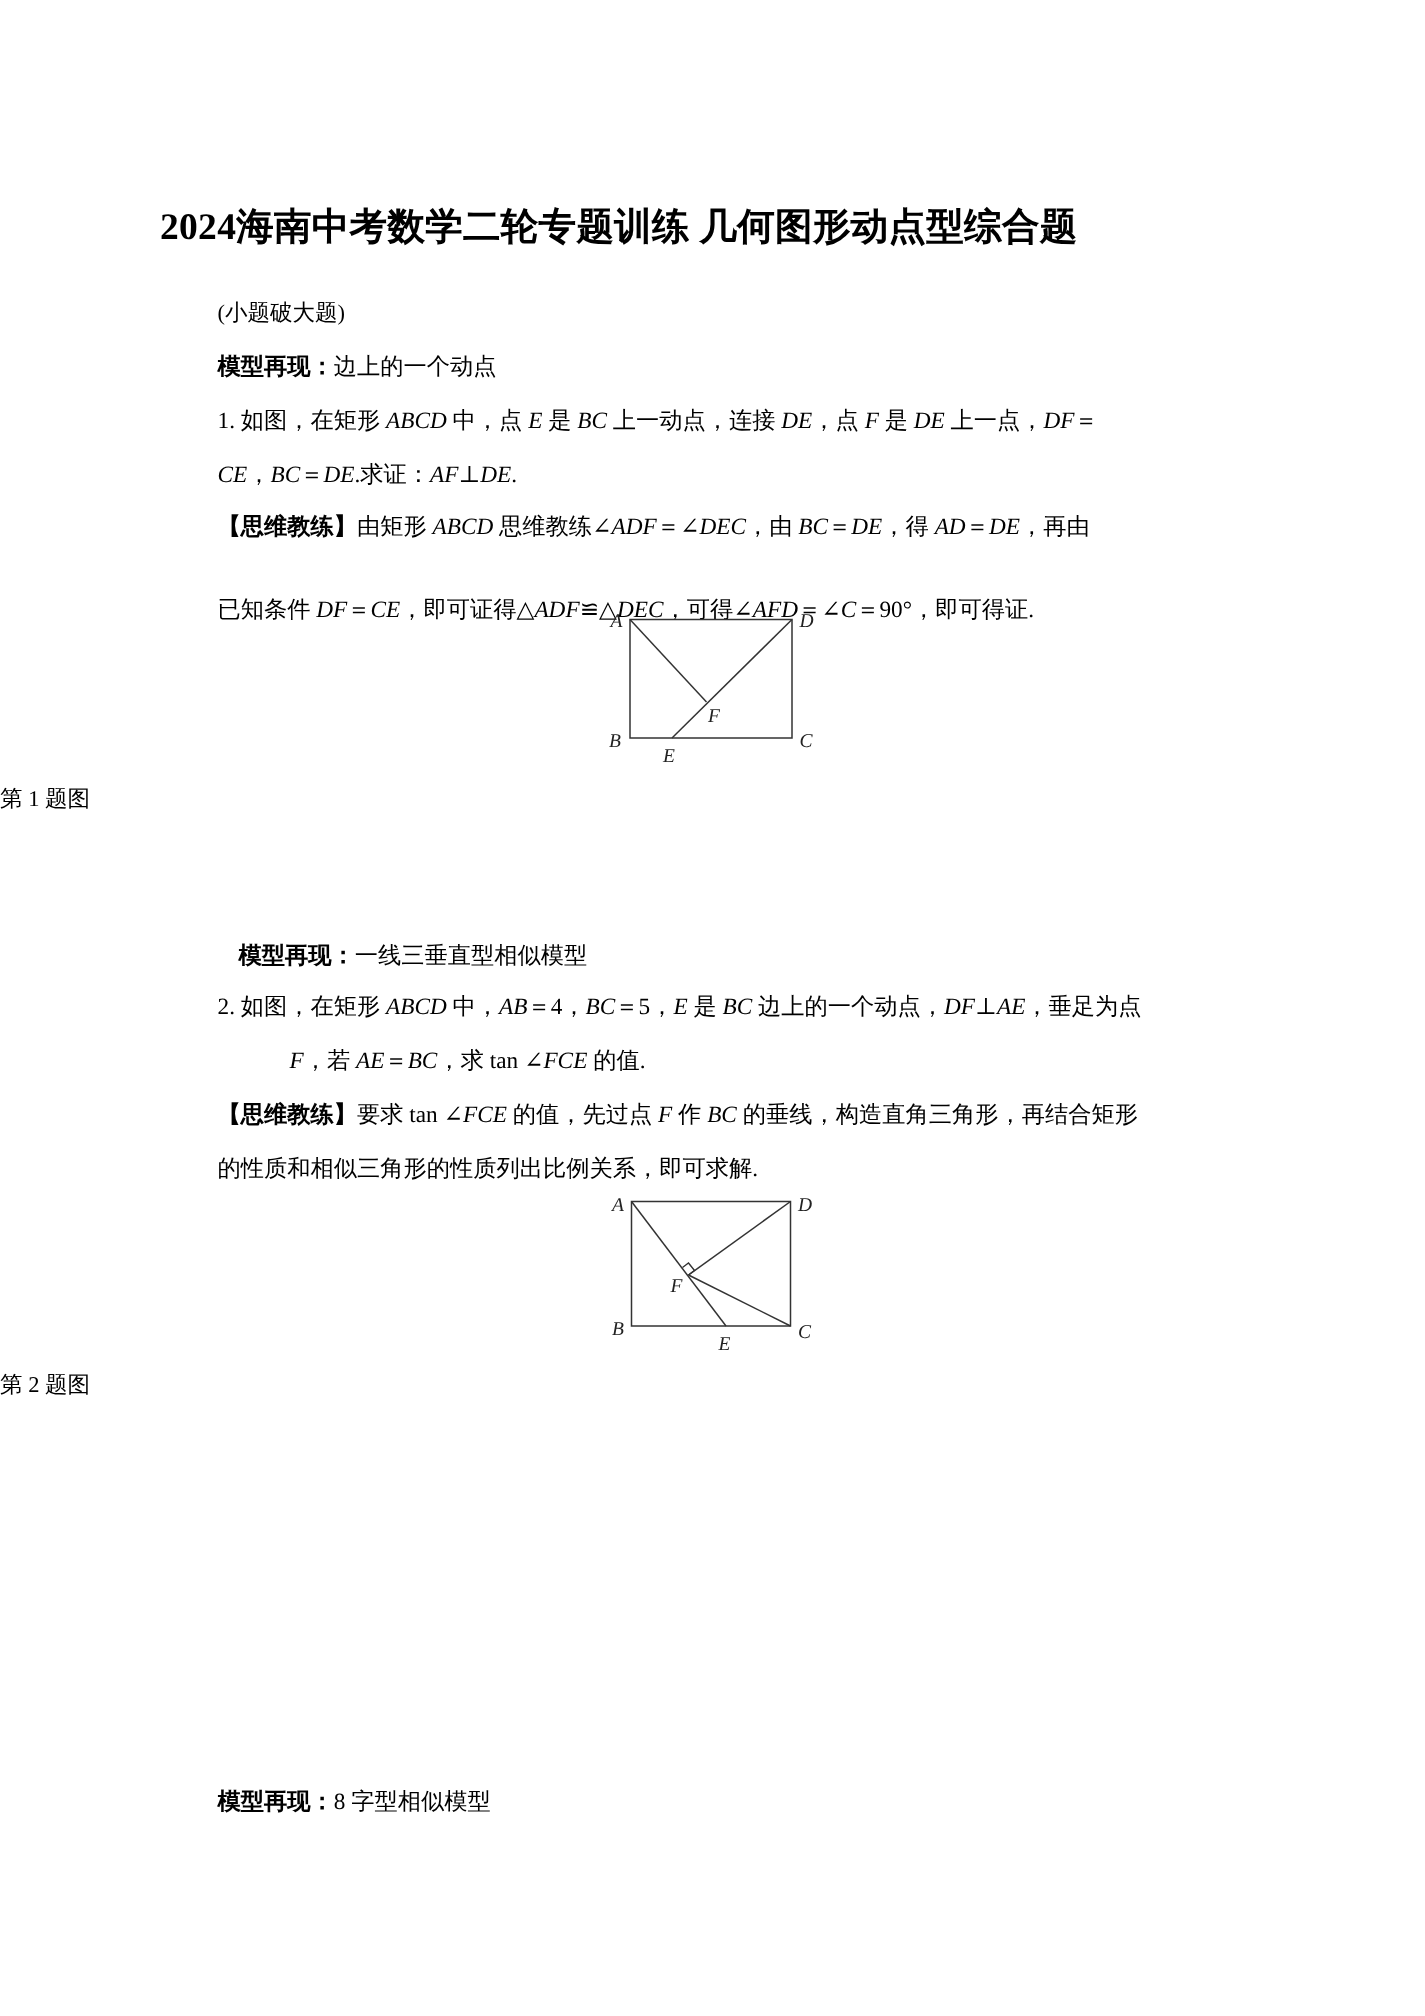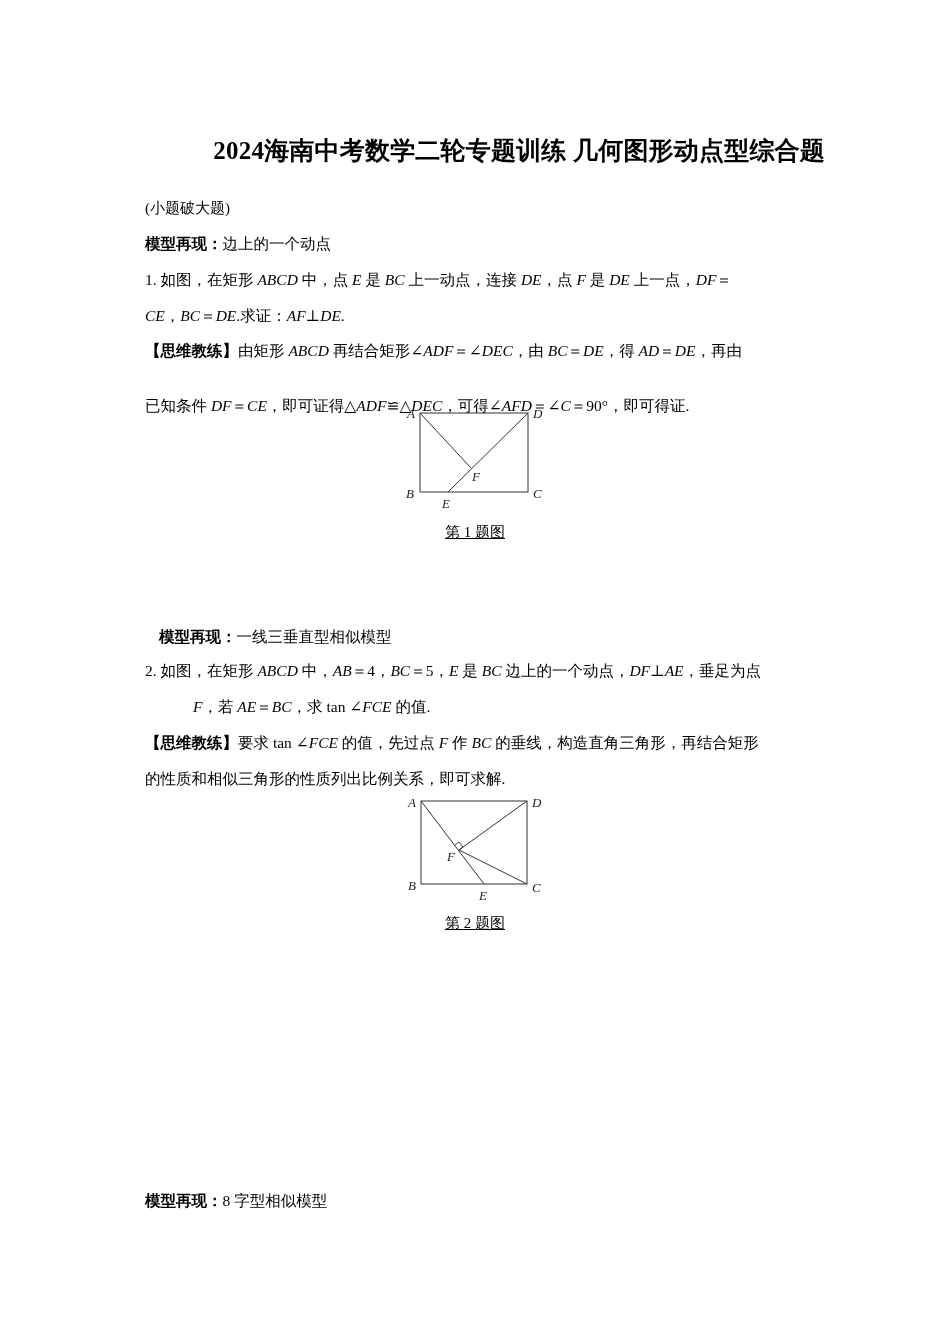--- a/index.html
+++ b/index.html
@@ -1,42 +1,42 @@
 <!DOCTYPE html>
 <html><head>
 <meta charset="utf-8">
 <style>
   html, body { margin: 0; padding: 0; background: #ffffff; }
   body { width: 950px; height: 1344px; position: relative; overflow: hidden;
          font-family: "Liberation Serif", "DejaVu Serif", serif; color: #000; }
   .abs { position: absolute; }
-  .title { left: 0; width: 825px; top: 134px; text-align: right; font-size: 25px; font-weight: bold; letter-spacing: 0.2px; }
+  .title { left: 0; width: 825px; top: 134px; text-align: center; font-size: 25px; font-weight: bold; letter-spacing: 0.2px; }
   .line { left: 145px; font-size: 15.5px; white-space: nowrap; }
   .bold { font-weight: bold; }
   .it { font-style: italic; }
-  .caption { left: 0; width: 950px; text-align: center; font-size: 15px; text-decoration: underline; }
+  .caption { left: 0; width: 950px; text-align: left; font-size: 15px; }
   svg text { font-family: "Liberation Serif", serif; font-style: italic; font-size: 13px; fill: #222; }
 </style>
 </head>
 <body>
 
 <div class="abs title">2024海南中考数学二轮专题训练  几何图形动点型综合题</div>
 <div class="abs line" style="top:199px;font-size:15px;">(小题破大题)</div>
 
 <div class="abs line" style="top:234px;">
   <span class="bold">模型再现：</span><span>边上的一个动点</span>
 </div>
 <div class="abs line" style="top:270px;text-align:center;">
   <span>1. 如图，在矩形 </span><span class="it">ABCD</span><span> 中，点 </span><span class="it">E</span><span> 是 </span><span class="it">BC</span><span> 上一动点，连接 </span><span class="it">DE</span><span>，点 </span><span class="it">F</span><span> 是 </span><span class="it">DE</span><span> 上一点，</span><span class="it">DF</span><span>＝</span>
 </div>
 <div class="abs line" style="top:306px;">
   <span class="it">CE</span><span>，</span><span class="it">BC</span><span>＝</span><span class="it">DE</span><span>.求证：</span><span class="it">AF</span><span>⊥</span><span class="it">DE</span><span>.</span>
 </div>
 <div class="abs line" style="top:341px;">
-  <span class="bold">【思维教练】</span><span>由矩形 </span><span class="it">ABCD</span><span> 再结合矩形∠</span><span class="it">ADF</span><span>＝∠</span><span class="it">DEC</span><span>，由 </span><span class="it">BC</span><span>＝</span><span class="it">DE</span><span>，得 </span><span class="it">AD</span><span>＝</span><span class="it">DE</span><span>，再由</span>
+  <span class="bold">【思维教练】</span><span>由矩形 </span><span class="it">ABCD</span><span> 思维教练∠</span><span class="it">ADF</span><span>＝∠</span><span class="it">DEC</span><span>，由 </span><span class="it">BC</span><span>＝</span><span class="it">DE</span><span>，得 </span><span class="it">AD</span><span>＝</span><span class="it">DE</span><span>，再由</span>
 </div>
 <div class="abs line" style="top:396px;">
   <span>已知条件 </span><span class="it">DF</span><span>＝</span><span class="it">CE</span><span>，即可证得△</span><span class="it">ADF</span><span>≌△</span><span class="it">DEC</span><span>，可得∠</span><span class="it">AFD</span><span>＝∠</span><span class="it">C</span><span>＝90°，即可得证.</span>
 </div>
 
 <svg class="abs" style="left:395px;top:400px;" width="160" height="115">
   <g stroke="#333" stroke-width="1" fill="none">
     <rect x="25" y="13" width="108" height="79"></rect>
     <line x1="25" y1="13" x2="76" y2="68"></line>
     <line x1="133" y1="13" x2="53" y2="92"></line>

